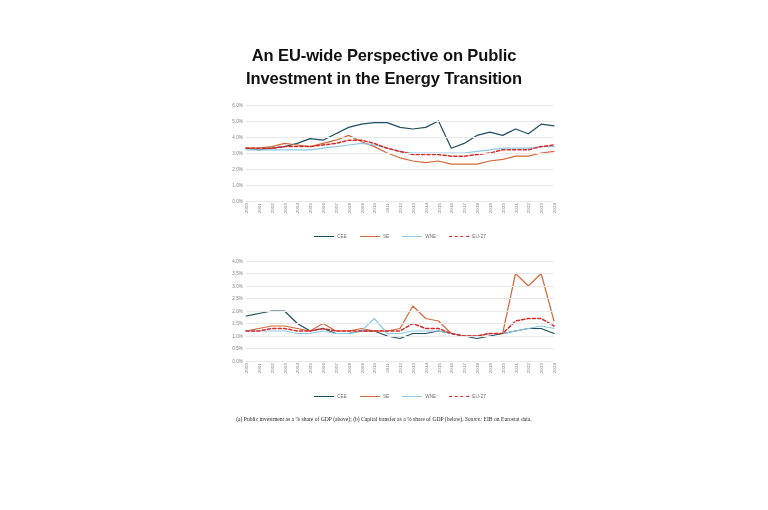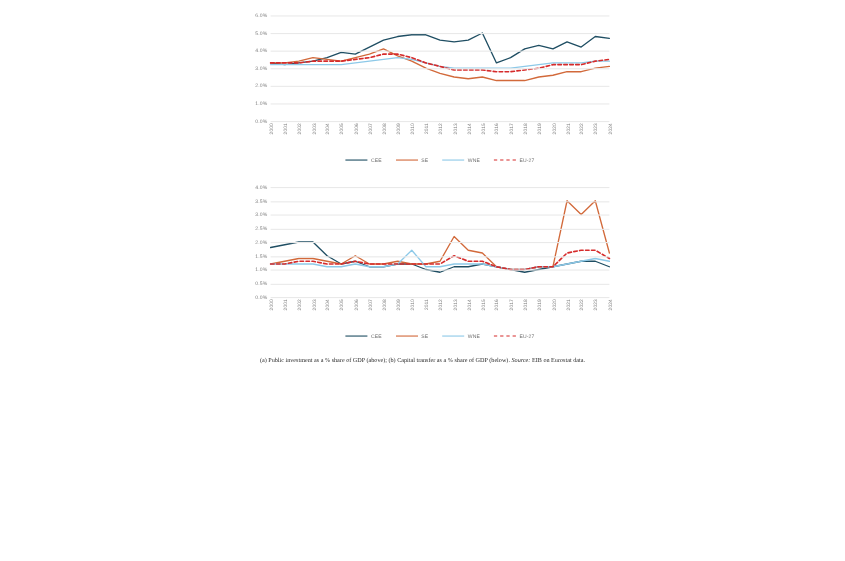--- a/index.html
+++ b/index.html
@@ -134,20 +134,21 @@
     text-align: center;
     color: #2b2b2b;
   }
   .caption em { font-style: italic; }
 </style>
 </head>
 <body>
 
 <div class="page">
 
+  <div class="figure-title">An EU-wide Perspective on Public Investment in the Energy Transition</div>
 
   <div class="chart-block top">
     <div class="plot-wrap">
       <div class="y-axis">
           <div class="y-tick-label" style="top: 96px;">0.0%</div>
           <div class="y-tick-label" style="top: 80px;">1.0%</div>
           <div class="y-tick-label" style="top: 64px;">2.0%</div>
           <div class="y-tick-label" style="top: 48px;">3.0%</div>
           <div class="y-tick-label" style="top: 32px;">4.0%</div>
           <div class="y-tick-label" style="top: 16px;">5.0%</div>

